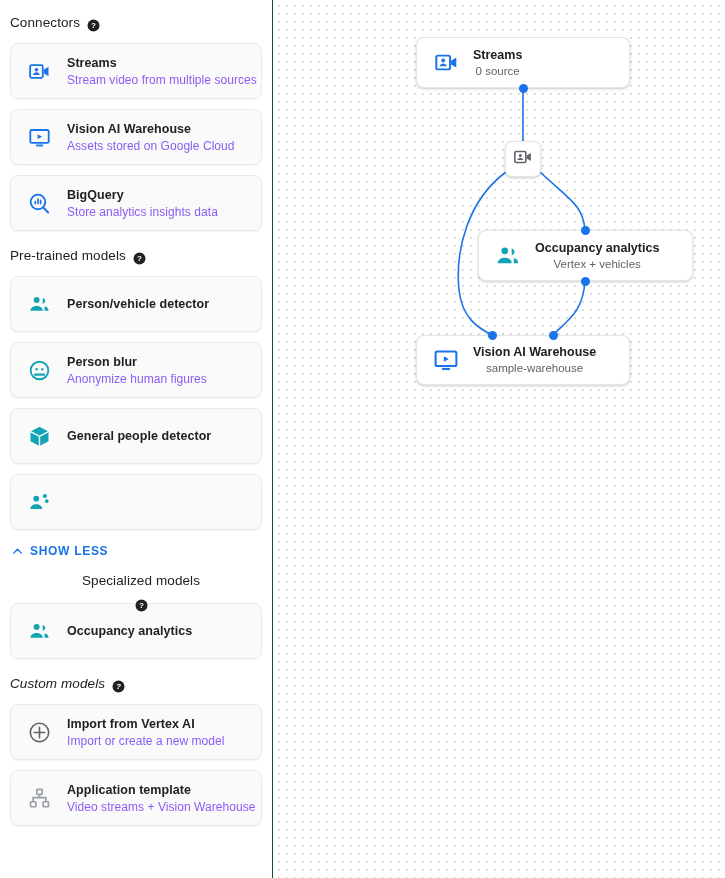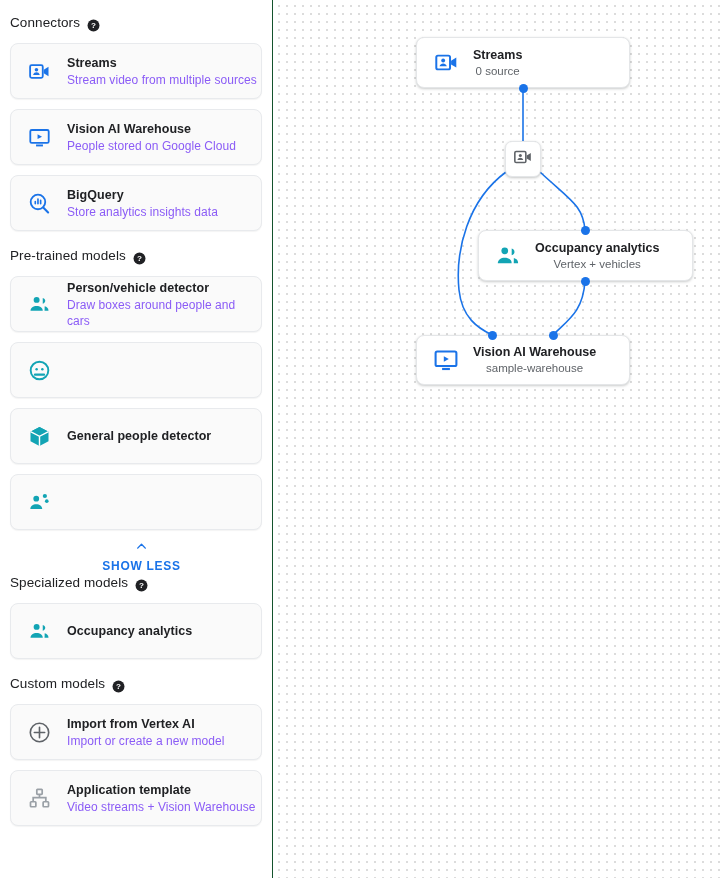--- a/index.html
+++ b/index.html
@@ -66,21 +66,20 @@
     letter-spacing: 0.05px;
   }
   .show-less {
     display: flex; align-items: center; gap: 6px;
     color: #1a73e8; font-size: 12px; font-weight: bold;
     letter-spacing: 0.7px;
     padding-left: 11px;
     height: 22px;
     margin-top: 4px; margin-bottom: 10px;
     cursor: pointer;
-    flex-direction: column;
   }
   .chev-up {
     width: 13px; height: 13px; display: inline-block; position: relative; top: 0px;
   }
 
   
   .canvas {
     position: relative;
     flex: 1 1 auto;
     height: 878px;
@@ -164,21 +163,21 @@
     <div class="card">
       <span class="c-icon">
         <svg viewBox="0 0 24 24" width="23" height="23" fill="none" stroke="#1a73e8" stroke-width="1.9">
           <rect x="2.4" y="4.2" width="19.2" height="13.4" rx="1.5"></rect>
           <path d="M10 8.6l4.6 2.5-4.6 2.5z" fill="#1a73e8" stroke="none"></path>
           <path d="M8.4 20.3h7.2" stroke-width="2"></path>
         </svg>
       </span>
       <span class="c-text">
         <span class="c-title">Vision AI Warehouse</span>
-        <span class="c-sub">People stored on Google Cloud</span>
+        <span class="c-sub">Assets stored on Google Cloud</span>
       </span>
     </div>
 
     <div class="card">
       <span class="c-icon">
         <svg viewBox="0 0 24 24" width="23" height="23" fill="none" stroke="#1a73e8" stroke-width="1.9">
           <circle cx="10.4" cy="10.4" r="7.6"></circle>
           <path d="M15.9 16.2l5.1 5.1" stroke-width="2.2" stroke-linecap="round"></path>
           <path d="M7.6 12.2v-2.3M10.4 12.2V7.4M13.2 12.2v-3.4" stroke-width="1.7" stroke-linecap="round"></path>
         </svg>
@@ -203,33 +202,36 @@
       <span class="c-icon">
         <svg viewBox="0 0 24 24" width="23" height="23" fill="#12a4b4">
           <circle cx="9" cy="7.2" r="3.1"></circle>
           <path d="M2.6 18.6c0-3.3 2.9-5.1 6.4-5.1s6.4 1.8 6.4 5.1z"></path>
           <path d="M15.4 5.1c1.6 0.5 2.6 1.6 2.6 3.1 0 1.4-1 2.5-2.6 3z"></path>
           <path d="M17.4 13.8c2.2 0.6 3.9 1.9 3.9 4.3v0.5h-4z"></path>
         </svg>
       </span>
       <span class="c-text">
         <span class="c-title">Person/vehicle detector</span>
-        <span class="c-sub">Draw boxes around people and cars</span>
       </span>
     </div>
 
     <div class="card">
       <span class="c-icon">
         <svg viewBox="0 0 24 24" width="23" height="23" fill="none" stroke="#12a4b4" stroke-width="2">
           <circle cx="12" cy="12" r="9.2"></circle>
           <circle cx="9" cy="10.6" r="1.3" fill="#12a4b4" stroke="none"></circle>
           <circle cx="15" cy="10.6" r="1.3" fill="#12a4b4" stroke="none"></circle>
           <path d="M7.3 16.4h9.4" stroke-width="2.4" stroke-linecap="round"></path>
         </svg>
       </span>
+      <span class="c-text">
+        <span class="c-title">Person blur</span>
+        <span class="c-sub">Anonymize human figures</span>
+      </span>
     </div>
 
     <div class="card">
       <span class="c-icon">
         <svg viewBox="0 0 24 24" width="23" height="23">
           <path d="M12 2.2L21.4 7v10L12 21.8 2.6 17V7z" fill="#12a4b4"></path>
           <path d="M12 2.2L21.4 7 12 11.8 2.6 7z" fill="#12a4b4"></path>
           <path d="M12 11.8v10" stroke="#ffffff" stroke-width="1.5" fill="none"></path>
           <path d="M2.6 7L12 11.8 21.4 7" stroke="#ffffff" stroke-width="1.5" fill="none"></path>
         </svg>
@@ -252,21 +254,21 @@
 
     <div class="show-less">
       <span class="chev-up">
         <svg viewBox="0 0 24 24" width="13" height="13" fill="none" stroke="#1a73e8" stroke-width="2.6" stroke-linecap="round" stroke-linejoin="round">
             <path d="M5 15l7-7 7 7"></path>
           </svg>
       </span>
       <span>SHOW LESS</span>
     </div>
 
-    <div class="section-header" style="margin-top:6px;">
+    <div class="section-header" style="margin-top:6px;flex-direction:column;">
       <span class="sh-title">Specialized models</span>
       <span class="help-icon">
         <svg viewBox="0 0 24 24" width="13" height="13">
             <circle cx="12" cy="12" r="11" fill="#202124"></circle>
             <text x="12" y="17" font-size="15" font-weight="bold" fill="#ffffff" text-anchor="middle" font-family="Liberation Sans, sans-serif">?</text>
           </svg>
       </span>
     </div>
 
     <div class="card">
@@ -276,21 +278,21 @@
           <path d="M2.6 18.6c0-3.3 2.9-5.1 6.4-5.1s6.4 1.8 6.4 5.1z"></path>
           <path d="M15.4 5.1c1.6 0.5 2.6 1.6 2.6 3.1 0 1.4-1 2.5-2.6 3z"></path>
           <path d="M17.4 13.8c2.2 0.6 3.9 1.9 3.9 4.3v0.5h-4z"></path>
         </svg>
       </span>
       <span class="c-text">
         <span class="c-title">Occupancy analytics</span>
       </span>
     </div>
 
-    <div class="section-header" style="margin-top:14px;">
+    <div class="section-header" style="margin-top:14px;font-style:italic;">
       <span class="sh-title">Custom models</span>
       <span class="help-icon">
         <svg viewBox="0 0 24 24" width="13" height="13">
             <circle cx="12" cy="12" r="11" fill="#202124"></circle>
             <text x="12" y="17" font-size="15" font-weight="bold" fill="#ffffff" text-anchor="middle" font-family="Liberation Sans, sans-serif">?</text>
           </svg>
       </span>
     </div>
 
     <div class="card">

